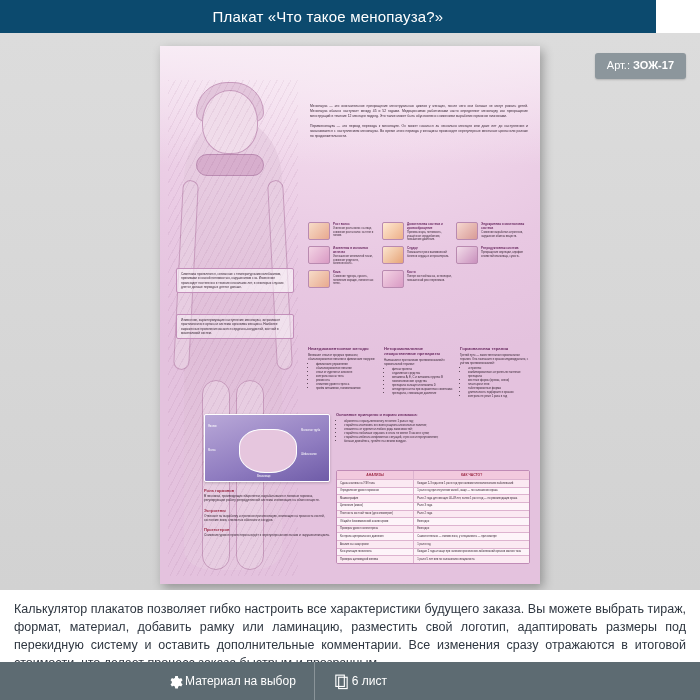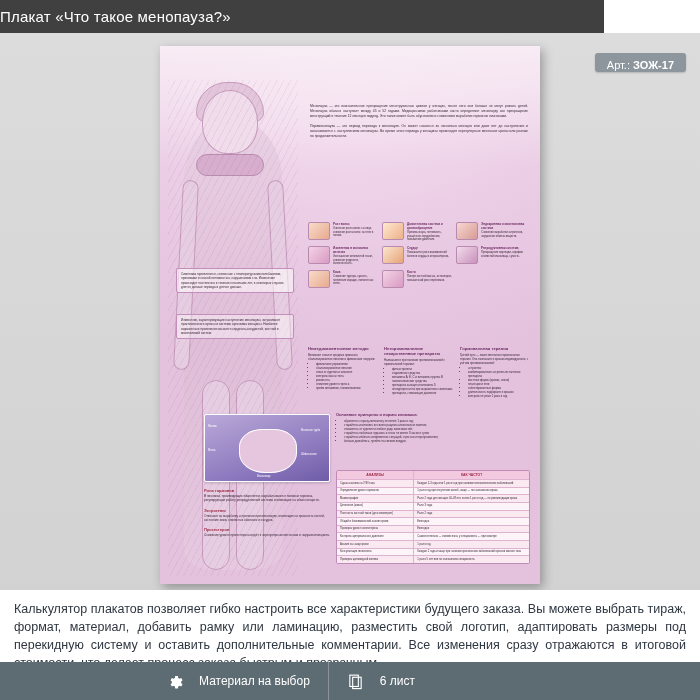--- a/index.html
+++ b/index.html
@@ -7,40 +7,40 @@
   body {
     width:700px; height:700px;
     font-family:"Liberation Sans", sans-serif;
     background:#ffffff;
     overflow:hidden;
   }
   .page { position:relative; width:700px; height:700px; }
 
   
   .topbar {
-    position:absolute; left:0; top:0; width:604px; height:33px;
-    background:#404040;
-    display:flex; align-items:center; 
+    position:absolute; left:0; top:0; width:656px; height:33px;
+    background:#0c4a6e;
+    display:flex; align-items:center; justify-content:center;
   }
   .topbar .title {
     color:#ffffff; font-size:15px; letter-spacing:.2px;
   }
 
   
   .stage {
     position:absolute; left:0; top:33px; width:700px; height:557px;
     background:#d8d8d8;
     background:linear-gradient(180deg,#dcdcdc 0%,#d2d2d2 100%);
     overflow:hidden;
   }
 
   .art-badge {
     position:absolute; right:14px; top:20px;
     background:#8c969c; color:#fff;
-    font-size:11px; padding:6px 12px 1px 12px; border-radius:3px;
+    font-size:11px; padding:6px 12px 8px 12px; border-radius:3px;
     box-shadow:0 1px 2px rgba(0,0,0,.18);
   }
   .art-badge b { font-weight:bold; }
 
   
   .poster {
     position:absolute; left:160px; top:13px; width:380px; height:538px;
     background:#ffffff;
     box-shadow:3px 4px 10px rgba(0,0,0,.30);
     overflow:hidden;
@@ -204,21 +204,21 @@
     font-size:12.5px; line-height:1.45; color:#2e3640;
     text-align:justify;
   }
 
   
   .footer {
     position:absolute; left:0; bottom:0; width:700px; height:38px;
     background:#5d6b72; display:flex; align-items:center;
     color:#ffffff; font-size:12px;
   }
-  .fitem { display:flex; align-items:center; gap:16px; padding:0 18px; height:100%; }
+  .fitem { display:flex; align-items:center; gap:2px; padding:0 18px; height:100%; }
   .fitem + .fitem { border-left:1px solid rgba(255,255,255,.28); }
   .fspace { flex:0 0 148px; }
   .ficon { width:17px; height:17px; display:block; }
 </style>
 </head>
 <body>
 
 <div class="page">
 
   <div class="topbar">

